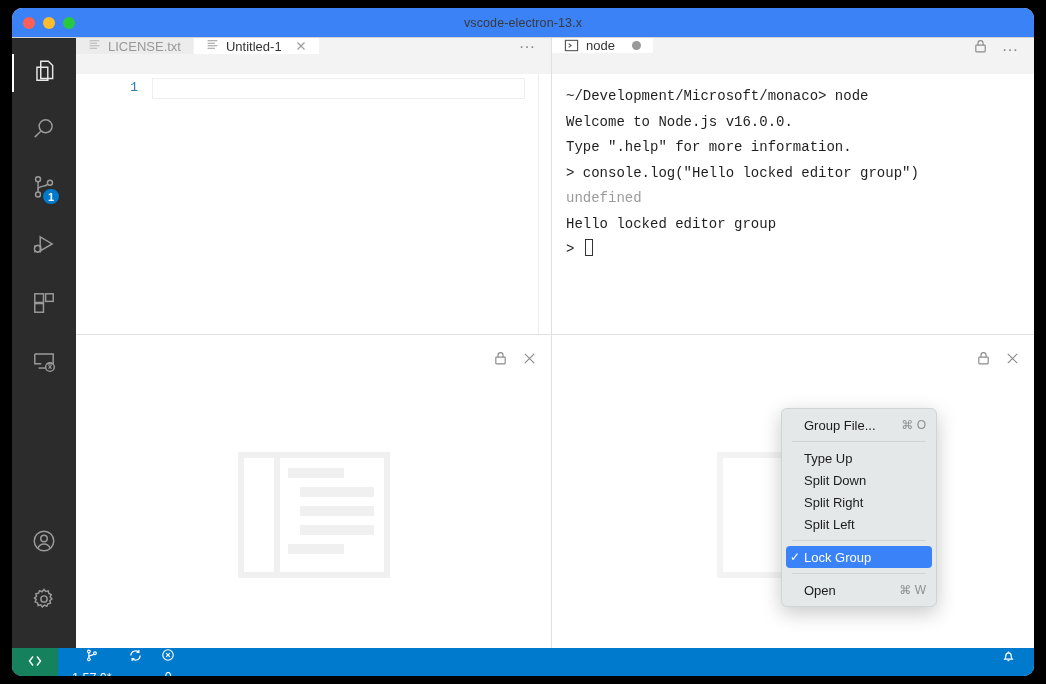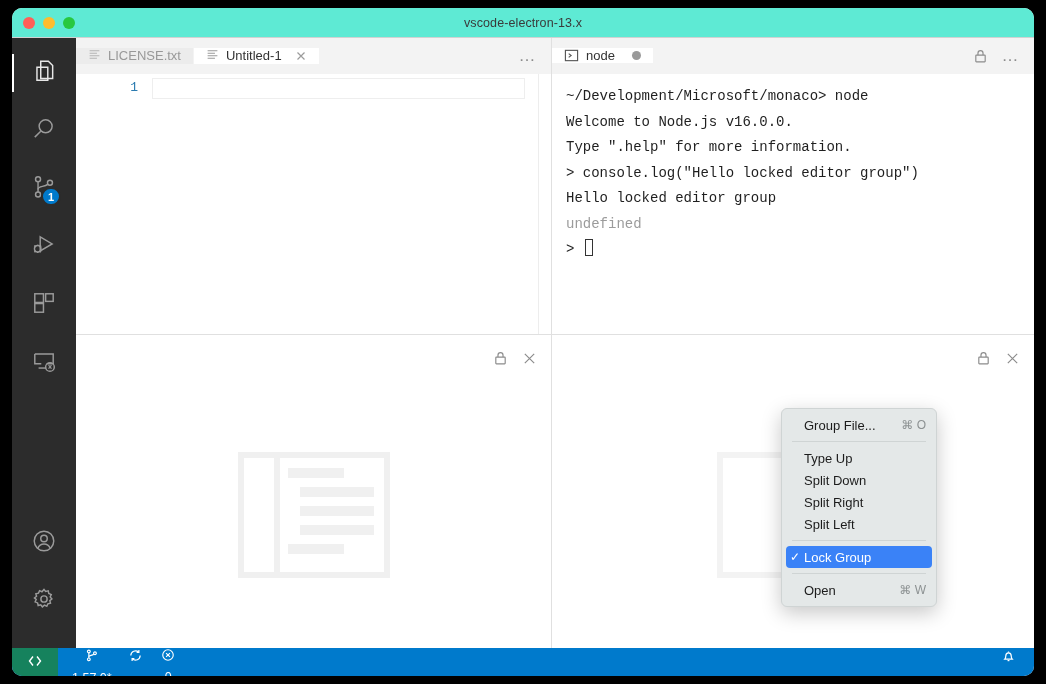--- a/index.html
+++ b/index.html
@@ -21,21 +21,21 @@
     left: 12px; top: 8px;
     width: 1022px; height: 668px;
     border-radius: 10px;
     overflow: hidden;
     background: #ffffff;
     box-shadow: 0 6px 26px rgba(0,0,0,0.45);
   }
   .titlebar {
     position: relative;
     height: 30px;
-    background: #5eead4;
+    background: #3b82f6;
     border-bottom: 1px solid #d2d2d2;
     display: flex; align-items: center;
   }
   .traffic {
     display: flex; gap: 8px; margin-left: 11px;
   }
   .light { width: 12px; height: 12px; border-radius: 50%; }
   .light.red    { background: #ff5f57; }
   .light.yellow { background: #febc2e; }
   .light.green  { background: #28c840; }
@@ -102,21 +102,21 @@
   .row.bottom { flex: 1; border-top: 1px solid #e0e0e0; }
 
   .group { position: relative; display: flex; flex-direction: column; min-width: 0; background: #ffffff; }
   .group.left  { width: 476px; flex: none; border-right: 1px solid #e0e0e0; }
   .group.right { flex: 1; }
 
   
   .tabstrip {
     height: 36px;
     background: #f3f3f3;
-    display: flex; align-items: center;
+    display: flex; align-items: flex-start;
     position: relative;
     flex: none;
     border-bottom: 1px solid #f3f3f3;
   }
   .tab {
     display: flex; align-items: center; gap: 7px;
     padding: 0 12px;
     font-size: 13px;
     color: #989898;
     background: #ececec;
@@ -449,22 +449,22 @@
                 </span>
                 <span class="ellipsis">…</span>
               </div>
             </div>
 
             <div class="terminal">
               <div class="term-line">~/Development/Microsoft/monaco&gt; node</div>
               <div class="term-line">Welcome to Node.js v16.0.0.</div>
               <div class="term-line">Type ".help" for more information.</div>
               <div class="term-line">&gt; console.log("Hello locked editor group")</div>
+              <div class="term-line dim">undefined</div>
               <div class="term-line">Hello locked editor group</div>
-              <div class="term-line dim">undefined</div>
               <div class="term-line"><span>&gt; </span><span class="cursor-block"></span></div>
             </div>
           </div>
         </div>
 
         <div class="row bottom">
 
           <div class="group left">
             <div class="bareheader">
               <div class="strip-actions">

